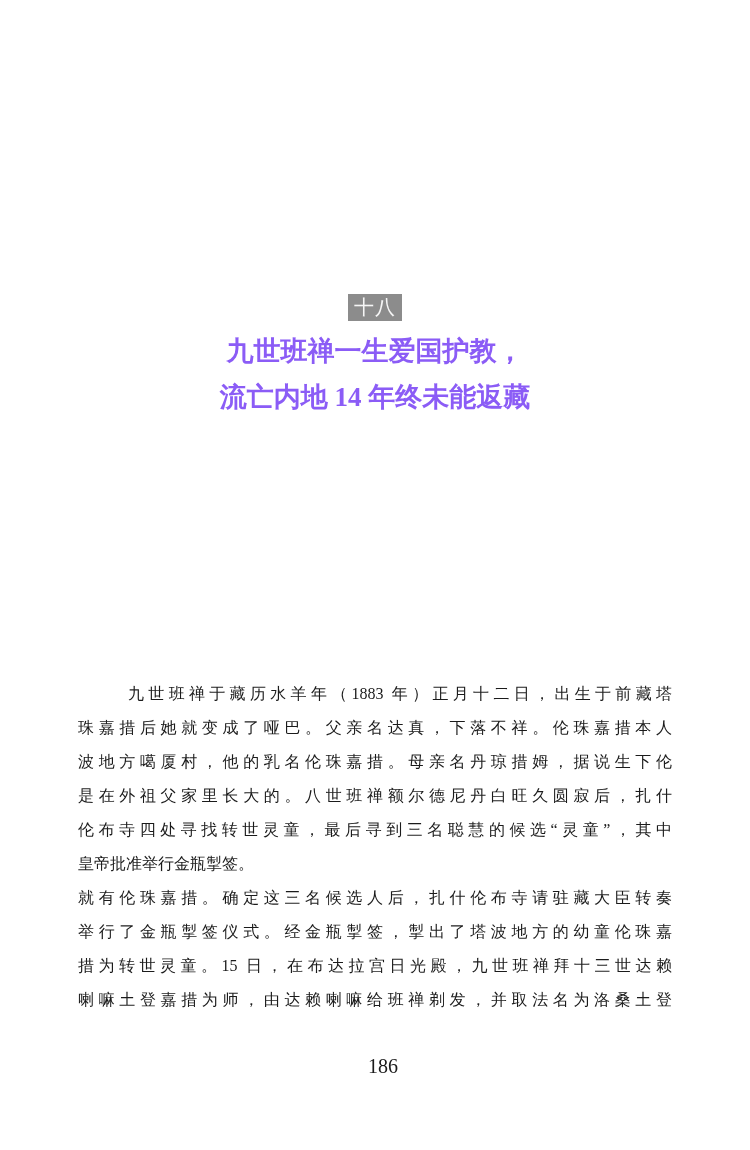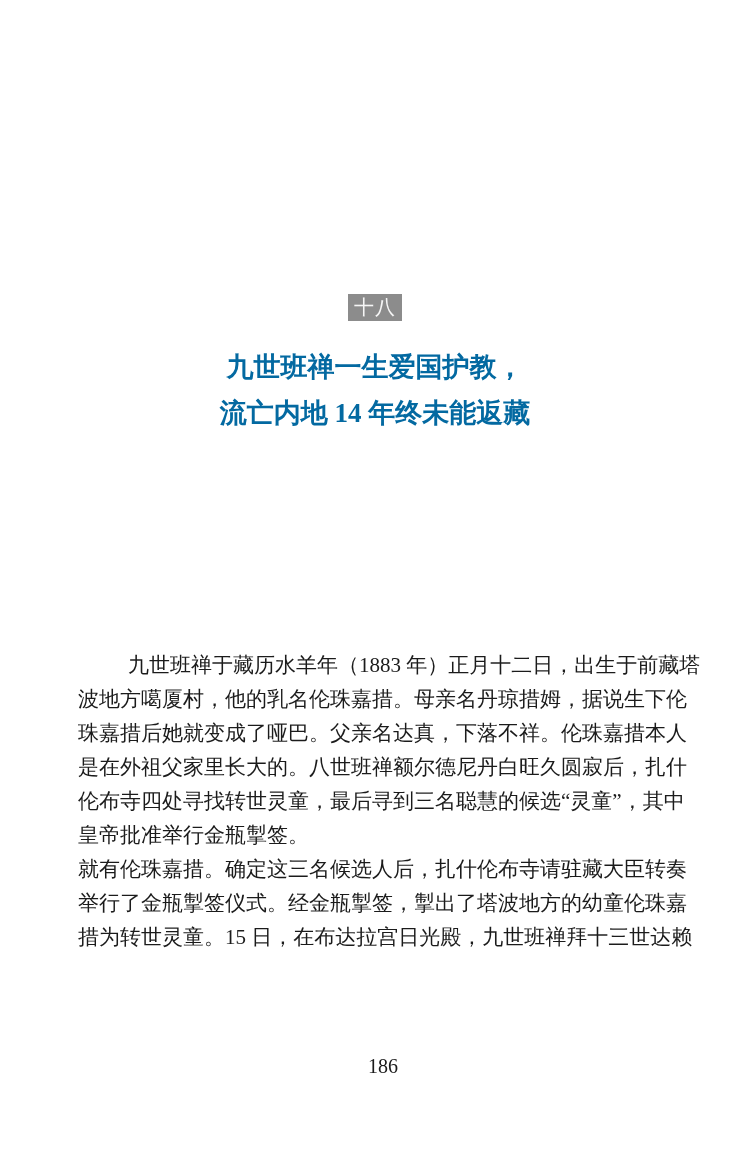--- a/index.html
+++ b/index.html
@@ -28,39 +28,39 @@
     display: inline-block;
     background: #8c8c8c;
     color: #f6f6f6;
     font-size: 20px;
     line-height: 27px;
     padding: 0 6px;
     letter-spacing: 1px;
   }
   .title {
     position: absolute;
-    top: 344px;
+    top: 328px;
     left: 0;
     width: 750px;
     margin: 0;
     text-align: center;
     font-size: 27px;
     font-weight: bold;
     line-height: 46px;
-    color: #0369a1;
+    color: #8b5cf6;
   }
   .title-line {
     display: block;
   }
   .body {
     position: absolute;
-    top: 648px;
+    top: 677px;
     left: 78px;
     width: 594px;
-    font-size: 21px;
+    font-size: 16px;
     line-height: 34px;
   }
   .line {
     width: 594px;
     text-align: justify;
     text-align-last: justify;
     text-justify: inter-character;
     white-space: nowrap;
   }
   .line.para-end {
@@ -89,25 +89,26 @@
     <span class="badge">十八</span>
   </div>
 
   <h1 class="title">
     <span class="title-line">九世班禅一生爱国护教，</span>
     <span class="title-line">流亡内地 14 年终未能返藏</span>
   </h1>
 
   <div class="body">
     <div class="line indent">九世班禅于藏历水羊年（1883 年）正月十二日，出生于前藏塔</div>
+    <div class="line">珠嘉措后她就变成了哑巴。父亲名达真，下落不祥。伦珠嘉措本人</div>
     <div class="line">波地方噶厦村，他的乳名伦珠嘉措。母亲名丹琼措姆，据说生下伦</div>
-    <div class="line">珠嘉措后她就变成了哑巴。父亲名达真，下落不祥。伦珠嘉措本人</div>
     <div class="line">是在外祖父家里长大的。八世班禅额尔德尼丹白旺久圆寂后，扎什</div>
     <div class="line">伦布寺四处寻找转世灵童，最后寻到三名聪慧的候选“灵童”，其中</div>
     <div class="line para-end">皇帝批准举行金瓶掣签。</div>
     <div class="line">就有伦珠嘉措。确定这三名候选人后，扎什伦布寺请驻藏大臣转奏</div>
     <div class="line">举行了金瓶掣签仪式。经金瓶掣签，掣出了塔波地方的幼童伦珠嘉</div>
     <div class="line">措为转世灵童。15 日，在布达拉宫日光殿，九世班禅拜十三世达赖</div>
+    <div class="line">喇嘛土登嘉措为师，由达赖喇嘛给班禅剃发，并取法名为洛桑土登</div>
   </div>
 
   <div class="folio">186</div>
 
 </div>
 
 </body></html>

